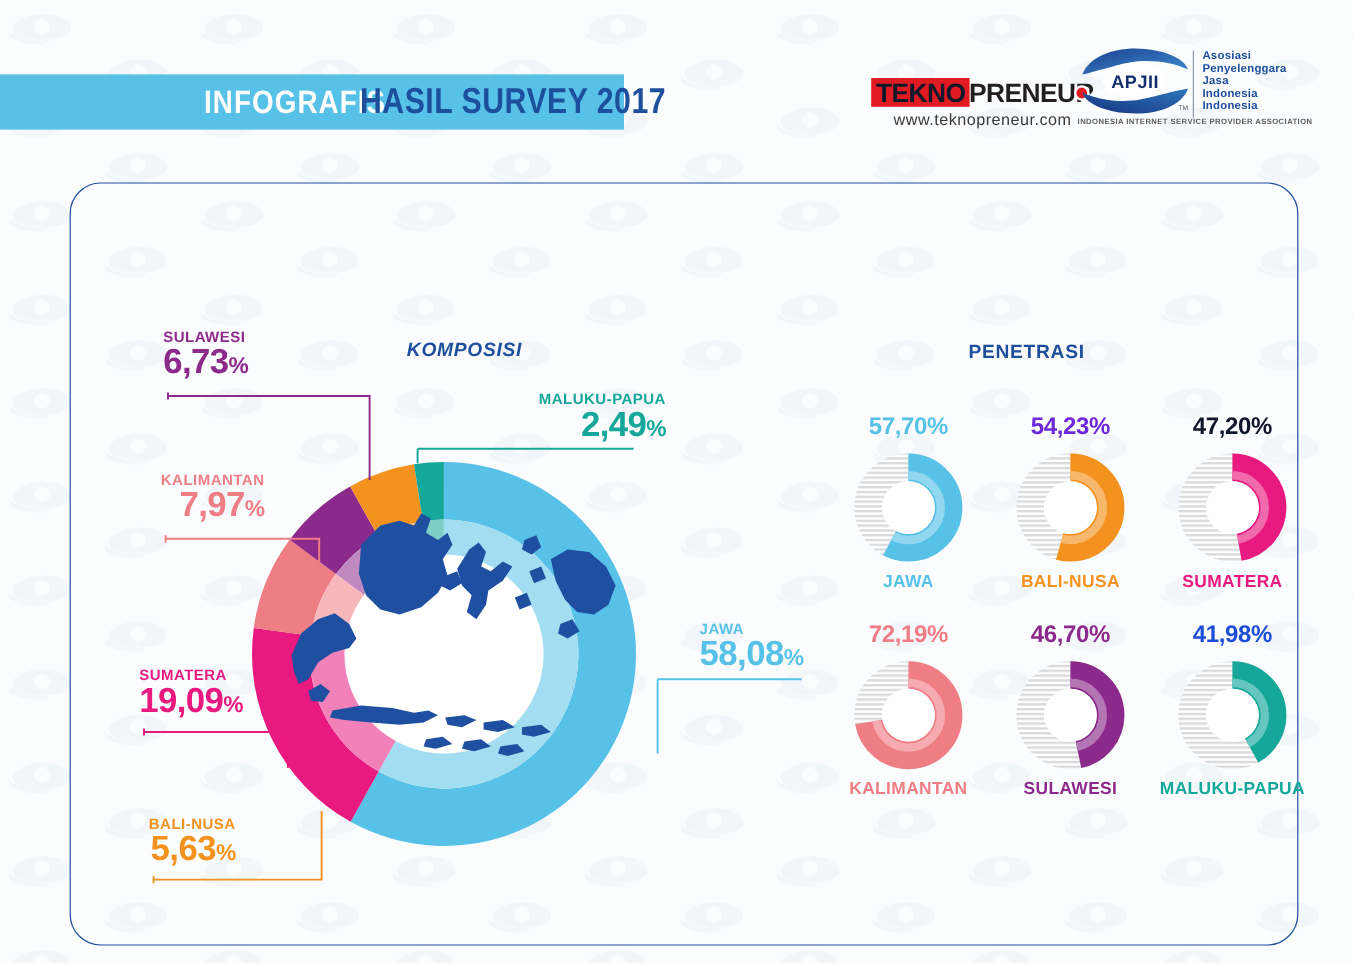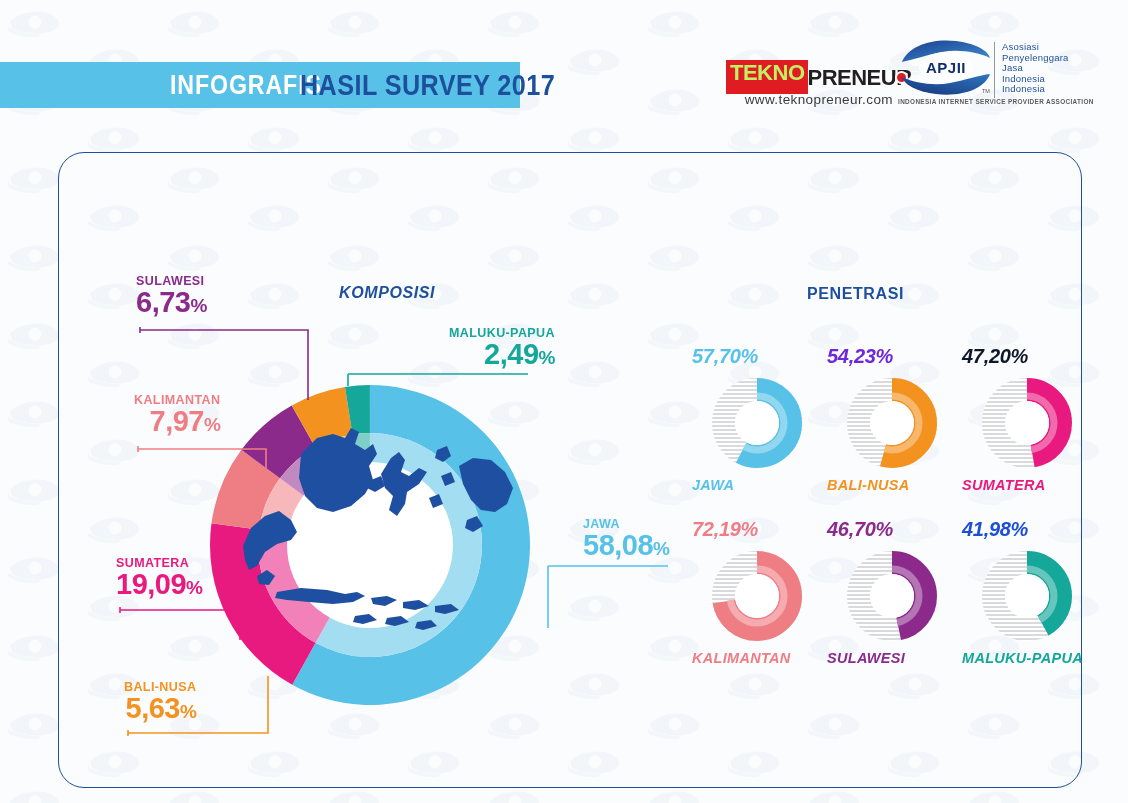--- a/index.html
+++ b/index.html
@@ -27,42 +27,42 @@
   .hdr-title{
     position:absolute;left:300px;top:68px;z-index:3;
     color:#1e4f9c;font-size:30px;font-weight:bold;letter-spacing:.5px;
     transform:scaleX(.84);transform-origin:left center;
   }
 
   
   .tekno-wrap{position:absolute;left:726px;top:64px;z-index:3;text-align:center;}
   .tekno-row{display:flex;align-items:center;height:26px;}
   .tekno-red{
-    background:#e11b22;color:#bef264;font-size:22px;font-weight:bold;
-    padding:1px 3px 10px 4px;letter-spacing:-.5px;line-height:23px;
+    background:#e11b22;color:#0f172a;font-size:22px;font-weight:bold;
+    padding:1px 3px 0 4px;letter-spacing:-.5px;line-height:23px;
     position:relative;
   }
   .tekno-dot{
     position:absolute;right:4px;top:7px;width:9px;height:9px;border-radius:50%;
     background:#e11b22;border:2px solid #fff;
   }
   .tekno-blk{color:#231f20;font-size:22px;font-weight:bold;letter-spacing:-.5px;line-height:23px;}
   .tekno-url{font-size:13.5px;color:#3a3a3a;letter-spacing:.4px;margin-top:2px;}
 
   
   .apjii-wrap{position:absolute;left:898px;top:36px;z-index:3;}
   .apjii-logo{position:relative;width:96px;height:62px;float:left;}
   .apjii-sub{
     position:absolute;left:0;top:62px;width:190px;
     font-size:6.4px;color:#5c5c5c;letter-spacing:.35px;white-space:nowrap;
     font-weight:bold;
   }
   .apjii-txt{
     position:absolute;left:104px;top:6px;color:#1e4f9c;
-    font-size:9.5px;font-weight:normal;line-height:10.6px;letter-spacing:.2px;
+    font-size:9.5px;font-weight:bold;line-height:10.6px;letter-spacing:.2px;
   }
   .apjii-bar{position:absolute;left:96px;top:6px;width:1.3px;height:56px;background:#8e9aa8;}
   .apjii-tm{position:absolute;left:84px;top:52px;font-size:5.5px;color:#555;}
 
   
   .card{
     position:absolute;left:58px;top:152px;width:1022px;height:634px;
     border:1.6px solid #1e4f9c;border-radius:26px;background:transparent;
   }
   .banner{
@@ -92,21 +92,21 @@
   .lbl .vl small{font-size:19px;font-weight:bold;}
 
   #lbl-sulawesi{left:136px;top:275px;color:#8c2a8c;}
   #lbl-kalimantan{left:134px;top:394px;color:#ef7d84;}
   #lbl-sumatera{left:116px;top:557px;color:#e8197f;}
   #lbl-balinusa{left:124px;top:681px;color:#f3921f;}
   #lbl-maluku{left:449px;top:327px;color:#14a79a;}
   #lbl-jawa{left:583px;top:518px;color:#57c1e8;}
 
   
-  .pen{position:absolute;width:130px;font-style:italic;}
+  .pen{position:absolute;width:130px;text-align:center;}
   .pen .pv{font-size:20px;font-weight:bold;letter-spacing:-.3px;}
   .pen .pn{font-size:14.5px;font-weight:bold;letter-spacing:.3px;margin-top:4px;}
   .pen svg{display:block;margin:5px auto 0;}
 </style>
 </head>
 <body>
 
 <svg id="watermark" viewBox="0 0 1128 803" preserveAspectRatio="none">
   <defs>
     <g id="wm-eye">

